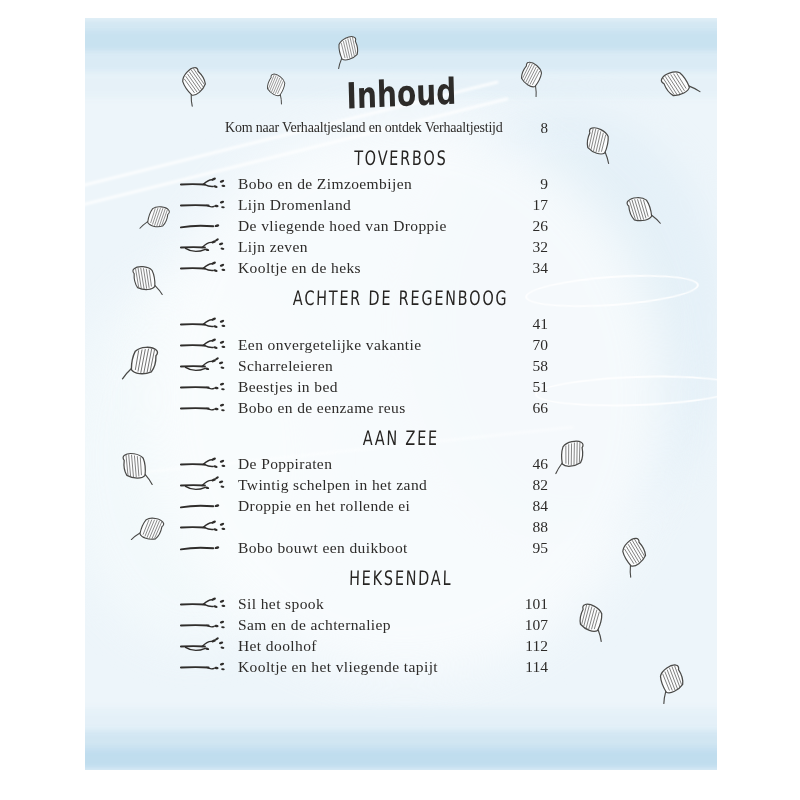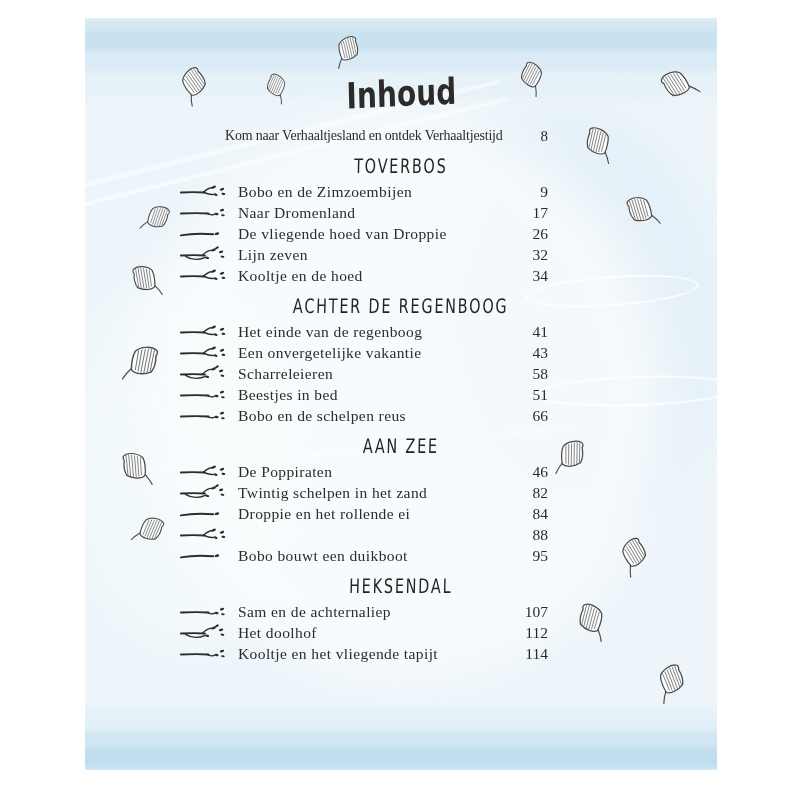--- a/index.html
+++ b/index.html
@@ -15,21 +15,21 @@
   .lf{fill:#fcfdfe;stroke:#4a4a48;stroke-width:1.6;}
   .lh{fill:none;stroke:#5a5a58;stroke-width:.9;}
   .ls{fill:none;stroke:#4a4a48;stroke-width:1.5;stroke-linecap:round;}
   .tl{fill:none;stroke:#2f2d2b;stroke-width:2.1;stroke-linecap:round;}
   .tb,.tb2{fill:none;stroke:#2f2d2b;stroke-width:1.5;stroke-linecap:round;}
   .bud{fill:#2f2d2b;}
   .content{position:absolute;inset:0;}
   .title{margin:56px 0 0;height:40px;line-height:40px;text-align:center;
     font-family:"DejaVu Sans",sans-serif;font-weight:600;font-size:36px;letter-spacing:0;}
   .title span{display:inline-block;transform:scaleX(.78) rotate(-2deg);}
-  .intro-row{display:flex;margin:12px 0 0 140px;width:323px;height:20px;line-height:20px;
+  .intro-row{display:flex;margin:4px 0 0 140px;width:323px;height:20px;line-height:20px;
     font-size:14px;letter-spacing:-.2px;white-space:nowrap;}
   .intro-row .entry-page{margin-left:auto;font-size:15px;letter-spacing:0;}
   .section-heading{margin:9px 0 3px;height:23px;line-height:23px;text-align:center;
     font-family:"DejaVu Sans",sans-serif;font-size:20px;font-weight:400;letter-spacing:2.5px;color:#262422;}
   .section-heading span{display:inline-block;transform:scaleX(.72) skewX(-2deg);}
   .list{margin-left:95px;width:368px;}
   .row{display:flex;align-items:center;height:21px;font-size:15.5px;letter-spacing:.4px;white-space:nowrap;text-align:center;}
   .twig{width:48px;height:17px;flex:none;margin-right:10px;}
   .entry-title{flex:0 1 auto;}
   .entry-page{margin-left:auto;letter-spacing:0;}
@@ -161,82 +161,81 @@
                 <svg viewBox="0 0 52 18" class="twig">
                   <use href="#twig-v1"></use>
                 </svg>
                 <span class="entry-title">Bobo en de Zimzoembijen</span>
                 <span class="entry-page">9</span>
               </div>
               <div class="row">
                 <svg viewBox="0 0 52 18" class="twig">
                   <use href="#twig-v2"></use>
                 </svg>
-                <span class="entry-title">Naar Dromenland</span>
+                <span class="entry-title">Lijn Dromenland</span>
                 <span class="entry-page">17</span>
               </div>
               <div class="row">
                 <svg viewBox="0 0 52 18" class="twig">
                   <use href="#twig-v4"></use>
                 </svg>
                 <span class="entry-title">De vliegende hoed van Droppie</span>
                 <span class="entry-page">26</span>
               </div>
               <div class="row">
                 <svg viewBox="0 0 52 18" class="twig">
                   <use href="#twig-v3"></use>
                 </svg>
                 <span class="entry-title">Lijn zeven</span>
                 <span class="entry-page">32</span>
               </div>
               <div class="row">
                 <svg viewBox="0 0 52 18" class="twig">
                   <use href="#twig-v1"></use>
                 </svg>
-                <span class="entry-title">Kooltje en de hoed</span>
+                <span class="entry-title">Kooltje en de heks</span>
                 <span class="entry-page">34</span>
               </div>
             </div>
           </section>
           <section class="toc-section">
             <h2 class="section-heading"><span>ACHTER DE REGENBOOG</span></h2>
             <div class="list">
               <div class="row">
                 <svg viewBox="0 0 52 18" class="twig">
                   <use href="#twig-v1"></use>
                 </svg>
-                <span class="entry-title">Het einde van de regenboog</span>
                 <span class="entry-page">41</span>
               </div>
               <div class="row">
                 <svg viewBox="0 0 52 18" class="twig">
                   <use href="#twig-v1"></use>
                 </svg>
                 <span class="entry-title">Een onvergetelijke vakantie</span>
-                <span class="entry-page">43</span>
+                <span class="entry-page">70</span>
               </div>
               <div class="row">
                 <svg viewBox="0 0 52 18" class="twig">
                   <use href="#twig-v3"></use>
                 </svg>
                 <span class="entry-title">Scharreleieren</span>
                 <span class="entry-page">58</span>
               </div>
               <div class="row">
                 <svg viewBox="0 0 52 18" class="twig">
                   <use href="#twig-v2"></use>
                 </svg>
                 <span class="entry-title">Beestjes in bed</span>
                 <span class="entry-page">51</span>
               </div>
               <div class="row">
                 <svg viewBox="0 0 52 18" class="twig">
                   <use href="#twig-v2"></use>
                 </svg>
-                <span class="entry-title">Bobo en de schelpen reus</span>
+                <span class="entry-title">Bobo en de eenzame reus</span>
                 <span class="entry-page">66</span>
               </div>
             </div>
           </section>
           <section class="toc-section">
             <h2 class="section-heading"><span>AAN ZEE</span></h2>
             <div class="list">
               <div class="row">
                 <svg viewBox="0 0 52 18" class="twig">
                   <use href="#twig-v1"></use>
@@ -271,20 +270,27 @@
                 <span class="entry-title">Bobo bouwt een duikboot</span>
                 <span class="entry-page">95</span>
               </div>
             </div>
           </section>
           <section class="toc-section">
             <h2 class="section-heading"><span>HEKSENDAL</span></h2>
             <div class="list">
               <div class="row">
                 <svg viewBox="0 0 52 18" class="twig">
+                  <use href="#twig-v1"></use>
+                </svg>
+                <span class="entry-title">Sil het spook</span>
+                <span class="entry-page">101</span>
+              </div>
+              <div class="row">
+                <svg viewBox="0 0 52 18" class="twig">
                   <use href="#twig-v2"></use>
                 </svg>
                 <span class="entry-title">Sam en de achternaliep</span>
                 <span class="entry-page">107</span>
               </div>
               <div class="row">
                 <svg viewBox="0 0 52 18" class="twig">
                   <use href="#twig-v3"></use>
                 </svg>
                 <span class="entry-title">Het doolhof</span>

